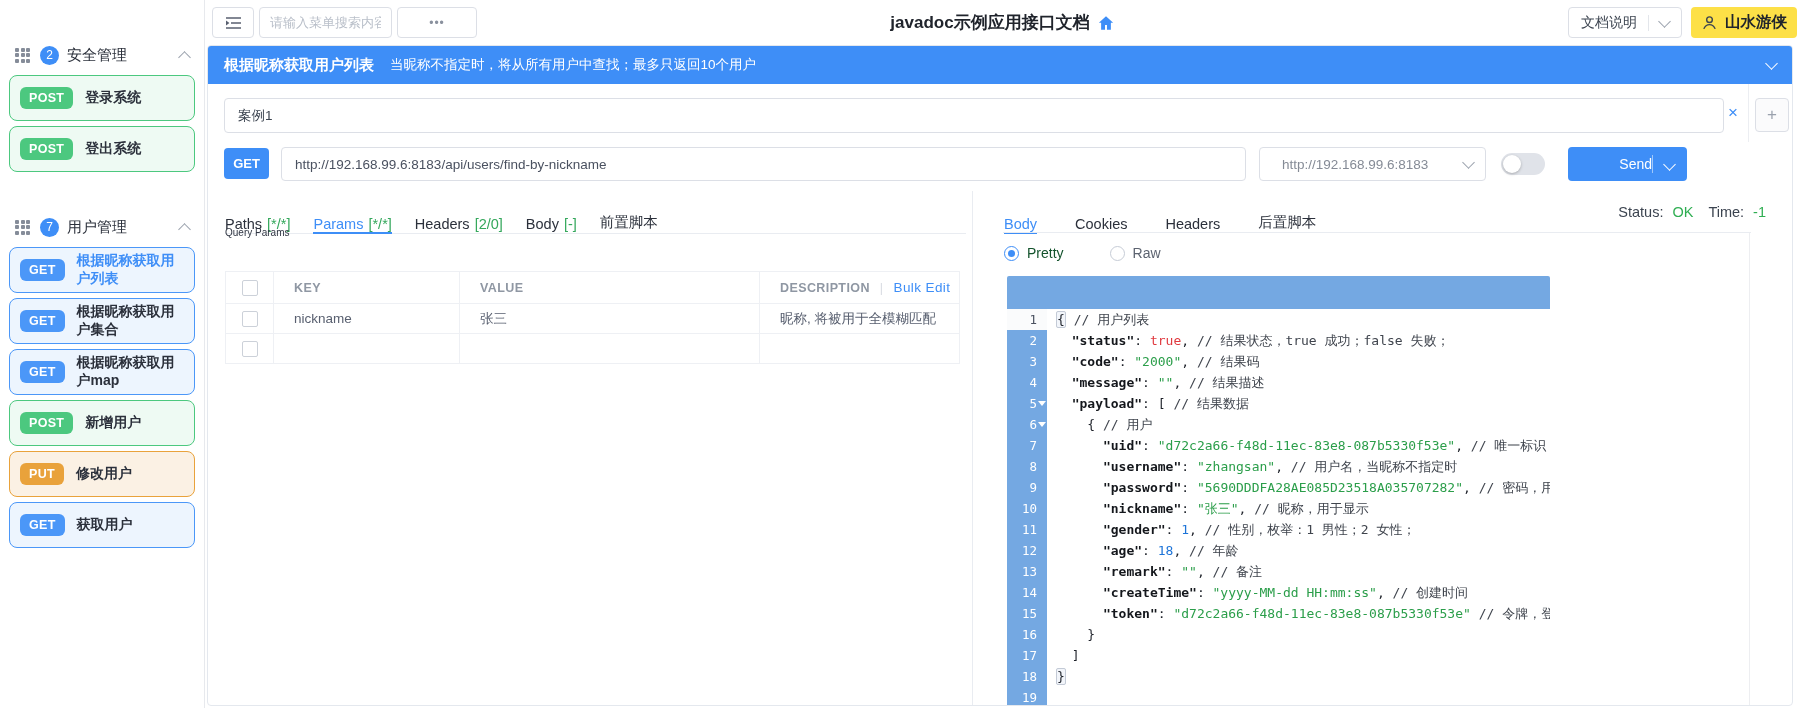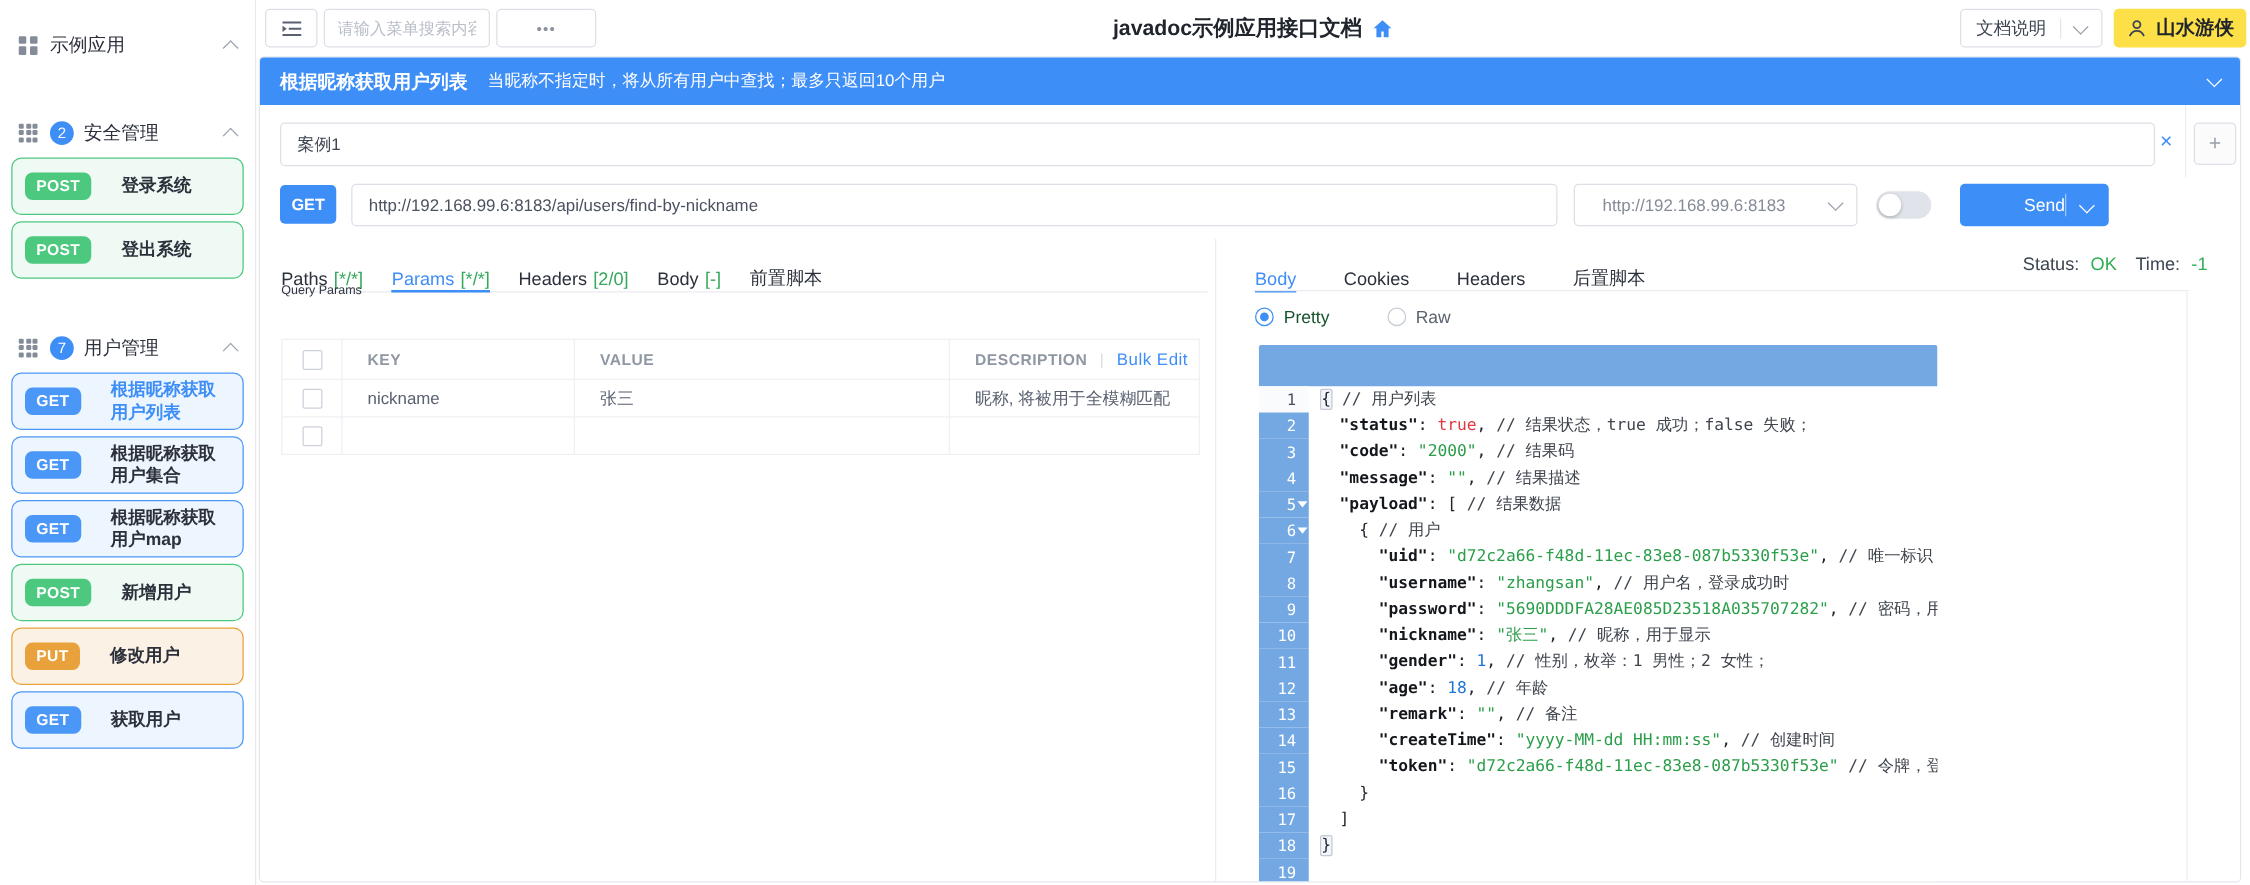--- a/index.html
+++ b/index.html
@@ -22,21 +22,21 @@
   .chev-up{transform:rotate(-135deg);margin-top:4px}
   .chev-down{transform:rotate(45deg);margin-bottom:3px}
   .chev.wh{border-color:#fff}
   .sb-item{height:46px;margin-top:5px;border-radius:8px;border:1px solid;display:flex;align-items:center;
            padding:0 10px;box-sizing:border-box;cursor:pointer;background:#fff}
   .m-get{border-color:#4b97f8;background:#edf5fe}
   .m-post{border-color:#4cc87f;background:#eefaf3}
   .m-delete{border-color:#f17472;background:#fdf0ee}
   .m-put{border-color:#e9a23b;background:#fbf1e4}
   .sb-mbadge{color:#fff;font-weight:bold;font-size:12.5px;padding:4px 9px;border-radius:6px;
-             margin-right:24px;letter-spacing:.3px;flex:none}
+             margin-right:12px;letter-spacing:.3px;flex:none}
   .m-get .sb-mbadge{background:#4b97f8}
   .m-post .sb-mbadge{background:#4cc87f}
   .m-delete .sb-mbadge{background:#f17472}
   .m-put .sb-mbadge{background:#e9a23b}
   .sb-ilabel{font-size:14px;font-weight:bold;color:#2b303b}
   .sb-item.active .sb-ilabel{color:#3e8ef7}
   
   .topbar{position:absolute;left:205px;top:0;right:0;height:45px;background:#fff}
   .tb-btn{position:absolute;top:7px;height:31px;border:1px solid #dcdfe6;border-radius:4px;background:#fff;
           box-sizing:border-box;display:flex;align-items:center;justify-content:center;cursor:pointer}
@@ -138,30 +138,20 @@
   .ct span.s{color:#2b9e4a}
   .ct span.n{color:#1d74d8}
   .ct span.b{color:#e0393f}
   .ct span.c{color:#3f444d}
   .ct span.bk{border:1px solid #c3cad6;background:#f2f5fa;border-radius:2px}
 </style>
 </head>
 <body>
 
 <aside class="sidebar" id="sidebar">
-    <div class="sb-group first">
-      <span class="g-icon g4">
-        <i></i>
-        <i></i>
-        <i></i>
-        <i></i>
-      </span>
-      <span class="sb-glabel">示例应用</span>
-      <span class="chev chev-up"></span>
-    </div>
     <div class="sb-group">
       <span class="g-icon g9">
         <i></i>
         <i></i>
         <i></i>
         <i></i>
         <i></i>
         <i></i>
         <i></i>
         <i></i>
@@ -370,21 +360,21 @@
     <div class="code-block">
       <div class="code-head"></div>
       <div id="code">
           <div class="code-line first"><span class="gut">1</span><span class="ct"><span class="p bk">{</span><span class="p"> </span><span class="c">// 用户列表</span></span></div>
           <div class="code-line"><span class="gut">2</span><span class="ct"><span class="p">  </span><span class="k">"status"</span><span class="p">: </span><span class="b">true</span><span class="p">, </span><span class="c">// 结果状态，true 成功；false 失败；</span></span></div>
           <div class="code-line"><span class="gut">3</span><span class="ct"><span class="p">  </span><span class="k">"code"</span><span class="p">: </span><span class="s">"2000"</span><span class="p">, </span><span class="c">// 结果码</span></span></div>
           <div class="code-line"><span class="gut">4</span><span class="ct"><span class="p">  </span><span class="k">"message"</span><span class="p">: </span><span class="s">""</span><span class="p">, </span><span class="c">// 结果描述</span></span></div>
           <div class="code-line"><span class="gut">5<span class="fold"></span></span><span class="ct"><span class="p">  </span><span class="k">"payload"</span><span class="p">: [ </span><span class="c">// 结果数据</span></span></div>
           <div class="code-line"><span class="gut">6<span class="fold"></span></span><span class="ct"><span class="p">    { </span><span class="c">// 用户</span></span></div>
           <div class="code-line"><span class="gut">7</span><span class="ct"><span class="p">      </span><span class="k">"uid"</span><span class="p">: </span><span class="s">"d72c2a66-f48d-11ec-83e8-087b5330f53e"</span><span class="p">, </span><span class="c">// 唯一标识</span></span></div>
-          <div class="code-line"><span class="gut">8</span><span class="ct"><span class="p">      </span><span class="k">"username"</span><span class="p">: </span><span class="s">"zhangsan"</span><span class="p">, </span><span class="c">// 用户名，登录成功时</span></span></div>
+          <div class="code-line"><span class="gut">8</span><span class="ct"><span class="p">      </span><span class="k">"username"</span><span class="p">: </span><span class="s">"zhangsan"</span><span class="p">, </span><span class="c">// 用户名，当昵称不指定时</span></span></div>
           <div class="code-line"><span class="gut">9</span><span class="ct"><span class="p">      </span><span class="k">"password"</span><span class="p">: </span><span class="s">"5690DDDFA28AE085D23518A035707282"</span><span class="p">, </span><span class="c">// 密码，用于登录系统</span></span></div>
           <div class="code-line"><span class="gut">10</span><span class="ct"><span class="p">      </span><span class="k">"nickname"</span><span class="p">: </span><span class="s">"张三"</span><span class="p">, </span><span class="c">// 昵称，用于显示</span></span></div>
           <div class="code-line"><span class="gut">11</span><span class="ct"><span class="p">      </span><span class="k">"gender"</span><span class="p">: </span><span class="n">1</span><span class="p">, </span><span class="c">// 性别，枚举：1 男性；2 女性；</span></span></div>
           <div class="code-line"><span class="gut">12</span><span class="ct"><span class="p">      </span><span class="k">"age"</span><span class="p">: </span><span class="n">18</span><span class="p">, </span><span class="c">// 年龄</span></span></div>
           <div class="code-line"><span class="gut">13</span><span class="ct"><span class="p">      </span><span class="k">"remark"</span><span class="p">: </span><span class="s">""</span><span class="p">, </span><span class="c">// 备注</span></span></div>
           <div class="code-line"><span class="gut">14</span><span class="ct"><span class="p">      </span><span class="k">"createTime"</span><span class="p">: </span><span class="s">"yyyy-MM-dd HH:mm:ss"</span><span class="p">, </span><span class="c">// 创建时间</span></span></div>
           <div class="code-line"><span class="gut">15</span><span class="ct"><span class="p">      </span><span class="k">"token"</span><span class="p">: </span><span class="s">"d72c2a66-f48d-11ec-83e8-087b5330f53e"</span><span class="p"> </span><span class="c">// 令牌，登录成功时</span></span></div>
           <div class="code-line"><span class="gut">16</span><span class="ct"><span class="p">    }</span></span></div>
           <div class="code-line"><span class="gut">17</span><span class="ct"><span class="p">  ]</span></span></div>
           <div class="code-line"><span class="gut">18</span><span class="ct"><span class="p bk">}</span></span></div>

